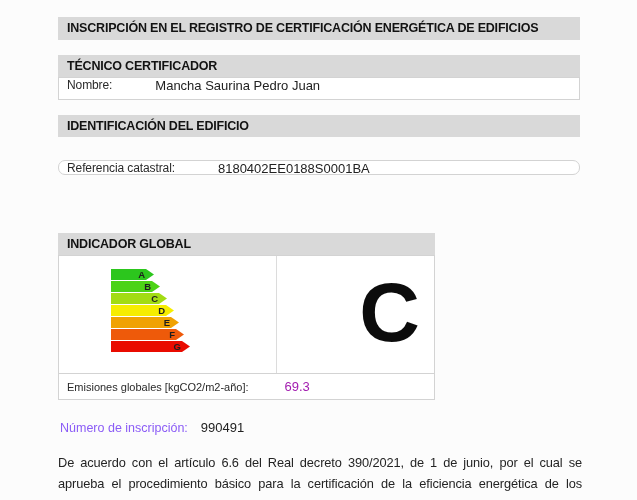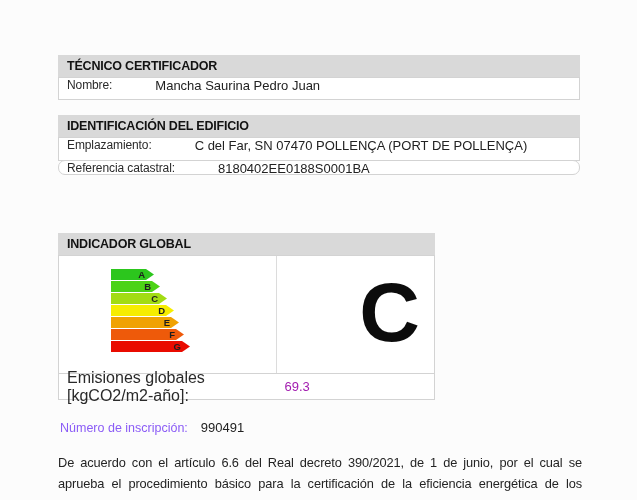--- a/index.html
+++ b/index.html
@@ -89,21 +89,21 @@
   }
   .emis-row {
     position: absolute; left: 58px; top: 373px;
     width: 377px; height: 27px;
     background: #ffffff;
     border: 1px solid #d3d3d3;
     box-sizing: border-box;
     display: flex;
     align-items: center;
   }
-  .emis-row .lbl { font-size: 16px; color: #2a2a2a; padding-left: 8px; width: 58%; box-sizing: border-box; }
+  .emis-row .lbl { font-size: 11px; color: #2a2a2a; padding-left: 8px; width: 58%; box-sizing: border-box; }
   .emis-row .val { font-size: 13px; color: #a21caf; padding-left: 8px; }
 
   .numero-line {
     position: absolute; left: 60px; top: 420px;
     display: flex; align-items: baseline;
   }
   .numero-line .lbl { font-size: 12.5px; color: #8b5cf6; }
   .numero-line .val { font-size: 13px; color: #222222; margin-left: 13px; }
 
   .footer-par {
@@ -114,34 +114,31 @@
     letter-spacing: -0.1px;
     color: #242424;
     text-align: justify;
   }
 </style>
 </head>
 <body>
 
 <div class="doc">
 
+  <div class="abs bar" style="top:17px;">INSCRIPCIÓN EN EL REGISTRO DE CERTIFICACIÓN ENERGÉTICA DE EDIFICIOS</div>
 
   <div class="abs bar" style="top:55px; height:22px; line-height:22px;">TÉCNICO CERTIFICADOR</div>
 
   <div class="abs row" style="top:77px; height:23px;">
     <span class="lbl">Nombre:</span>
     <span class="val">Mancha Saurina Pedro Juan</span>
   </div>
 
   <div class="abs bar" style="top:115px; height:22px; line-height:22px;">IDENTIFICACIÓN DEL EDIFICIO</div>
 
-  <div class="abs row" style="top:137px; height:24px;">
-    <span class="lbl">Emplazamiento:</span>
-    <span class="val">C del Far, SN 07470 POLLENÇA (PORT DE POLLENÇA)</span>
-  </div>
 
   <div class="abs row" style="top:160px; height:15px;border-radius:7px;">
     <span class="lbl">Referencia catastral:</span>
     <span class="val">8180402EE0188S0001BA</span>
   </div>
 
 
   <div class="abs bar indic-bar" style="top:233px; height:22px; line-height:22px;">INDICADOR GLOBAL</div>
 
   <div class="indic-body">

